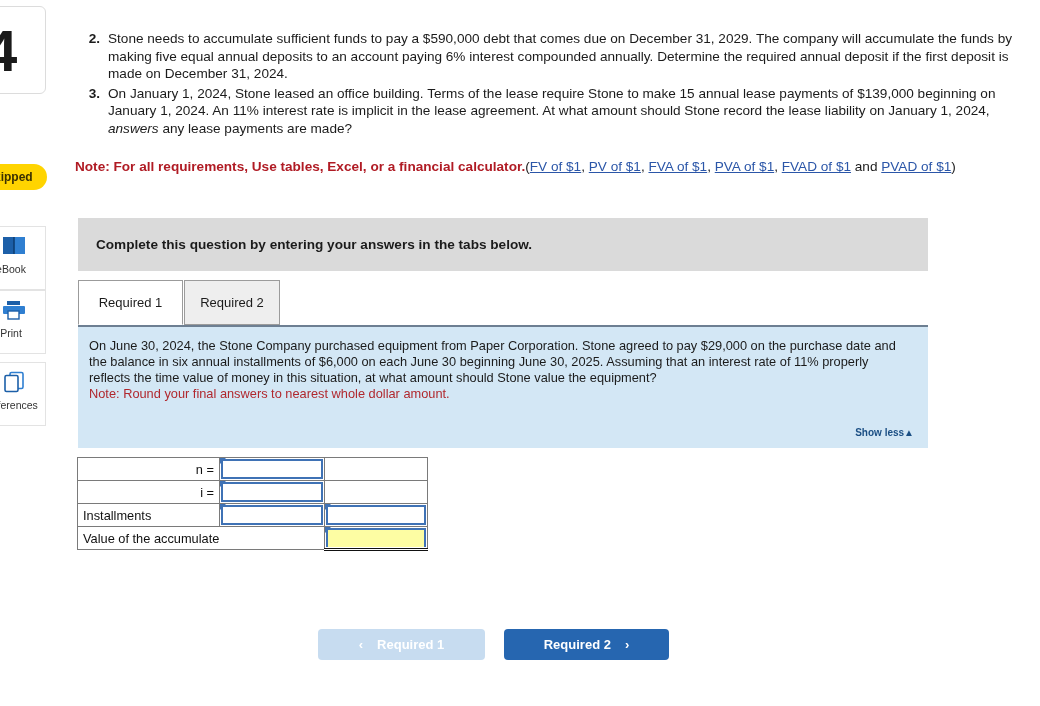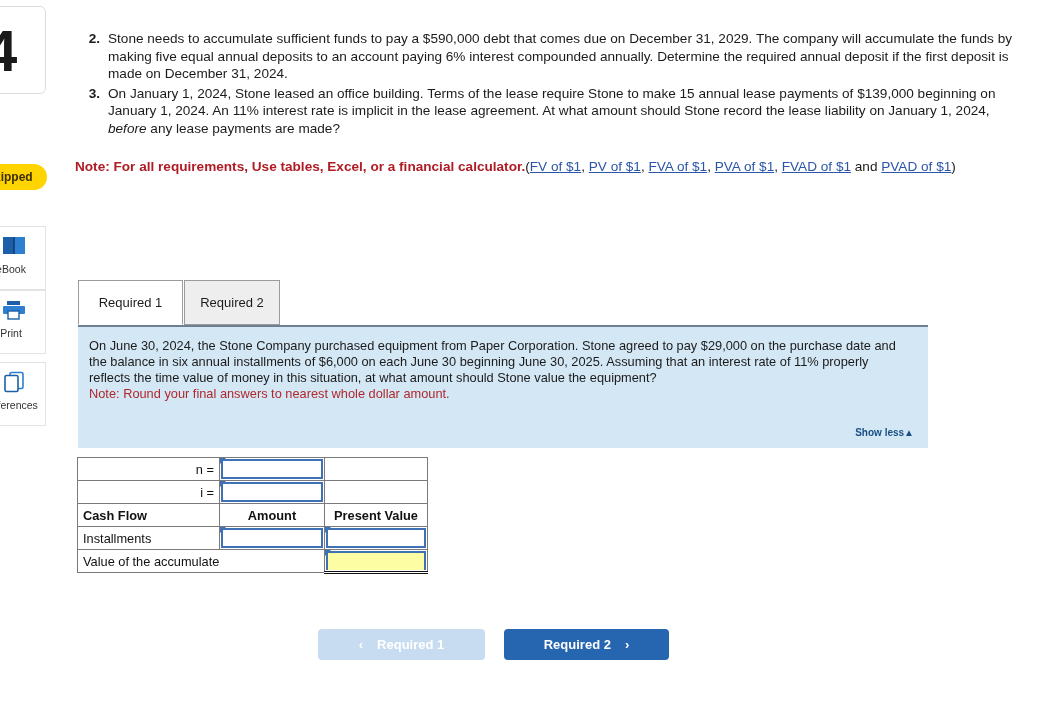--- a/index.html
+++ b/index.html
@@ -289,29 +289,32 @@
 
   <div class="req-list">
 
     <div class="req-item">
       <div class="req-num">2.</div>
       <div class="req-body"><span>Stone needs to accumulate sufficient funds to pay a $590,000 debt that comes due on December 31, 2029. The company will accumulate the funds by making five equal annual deposits to an account paying 6% interest compounded annually. Determine the required annual deposit if the first deposit is made on December 31, 2024.</span></div>
     </div>
 
     <div class="req-item">
       <div class="req-num">3.</div>
-      <div class="req-body"><span>On January 1, 2024, Stone leased an office building. Terms of the lease require Stone to make 15 annual lease payments of $139,000 beginning on January 1, 2024. An 11% interest rate is implicit in the lease agreement. At what amount should Stone record the lease liability on January 1, 2024, </span><em>before</em><span> any lease payments are made?</span></div>
+      <div class="req-body"><span>On January 1, 2024, Stone leased an office building. Terms of the lease require Stone to make 15 annual lease payments of $139,000 beginning on January 1, 2024. An 11% interest rate is implicit in the lease agreement. At what amount should Stone record the lease liability on January 1, 2024, </span><em>answers</em><span> any lease payments are made?</span></div>
     </div>
 
   </div>
 
   <div class="note-line">
     <span class="note-strong">Note: For all requirements, Use tables, Excel, or a financial calculator.</span><span class="note-paren">(</span><a class="tlink">FV of $1</a><span class="note-paren">, </span><a class="tlink">PV of $1</a><span class="note-paren">, </span><a class="tlink">FVA of $1</a><span class="note-paren">, </span><a class="tlink">PVA of $1</a><span class="note-paren">, </span><a class="tlink">FVAD of $1</a><span class="note-paren"> and </span><a class="tlink">PVAD of $1</a><span class="note-paren">)</span>
   </div>
 
+  <div class="gray-banner">
+    <span>Complete this question by entering your answers in the tabs below.</span>
+  </div>
 
   <div class="tabstrip">
     <div class="tab active" id="tab-0">
       <span>Required 1</span>
     </div>
     <div class="tab" id="tab-1">
       <span>Required 2</span>
     </div>
   </div>
 
@@ -340,25 +343,20 @@
 
       <tr>
         <td class="rt">i =</td>
         <td class="inputcell">
           <div class="ibox"></div>
           <div class="flag"></div>
         </td>
         <td class="plain"></td>
       </tr>
 
-      <tr>
-        <td class="hdr-blue">Cash Flow</td>
-        <td class="hdr-blue ctr">Amount</td>
-        <td class="hdr-blue ctr">Present Value</td>
-      </tr>
 
       <tr>
         <td>Installments</td>
         <td class="inputcell">
           <div class="ibox"></div>
           <div class="flag"></div>
         </td>
         <td class="inputcell">
           <div class="ibox"></div>
           <div class="flag"></div>

